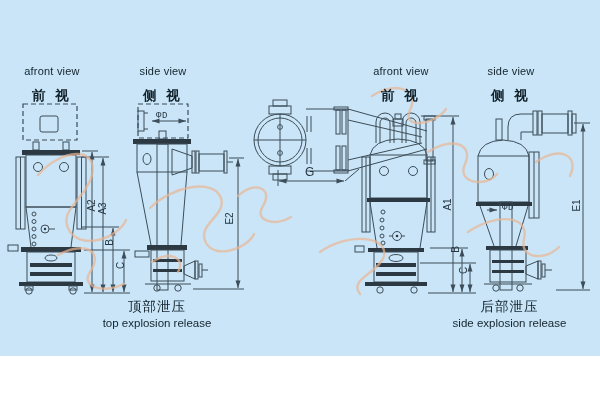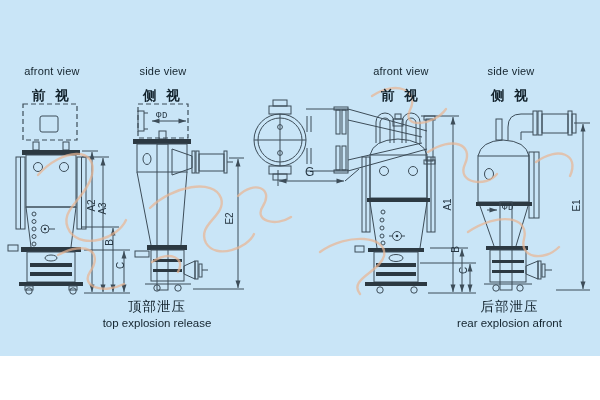--- a/index.html
+++ b/index.html
@@ -284,16 +284,16 @@
 <span class="dim rot" style="left:460px;top:265px">C</span>
 <span class="dim phid" style="left:502px;top:203px">ΦD</span>
 <span class="dim rot" style="left:570px;top:200px">E1</span>
 
 <div class="cap" style="left:82px;top:299px;width:150px">
   <div class="zh">顶部泄压</div>
   <div class="en">top explosion release</div>
 </div>
 <div class="cap" style="left:427px;top:299px;width:165px">
   <div class="zh">后部泄压</div>
-  <div class="en">rear explosion afront</div>
+  <div class="en">side explosion release</div>
 </div>
 
 </div>
 
 </body></html>

